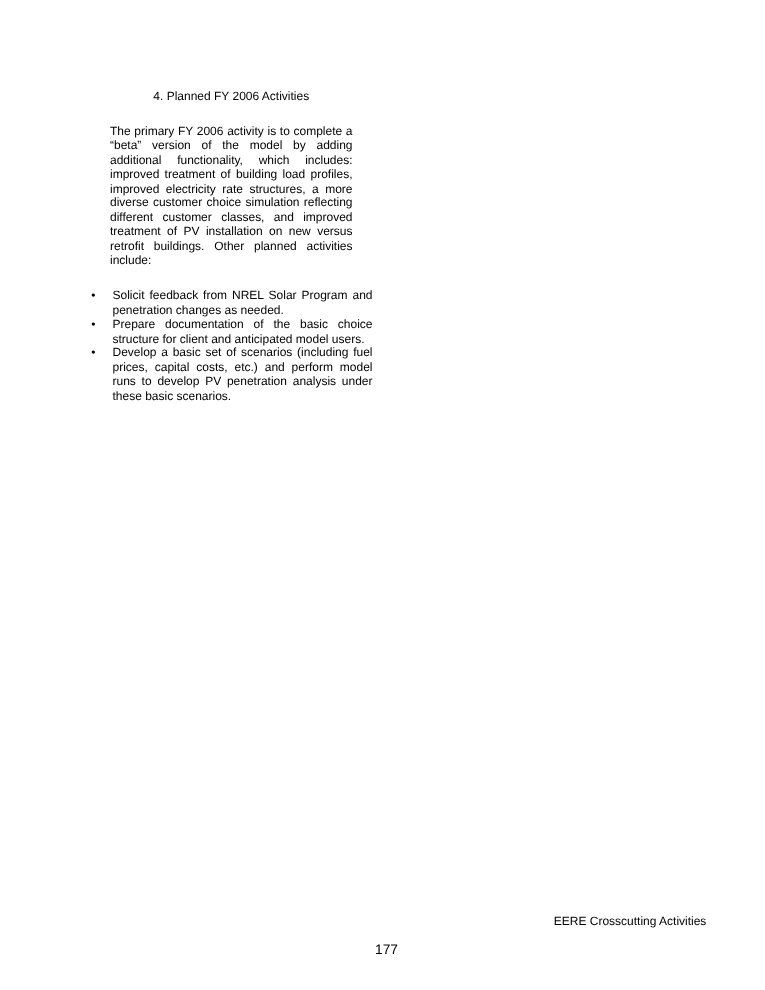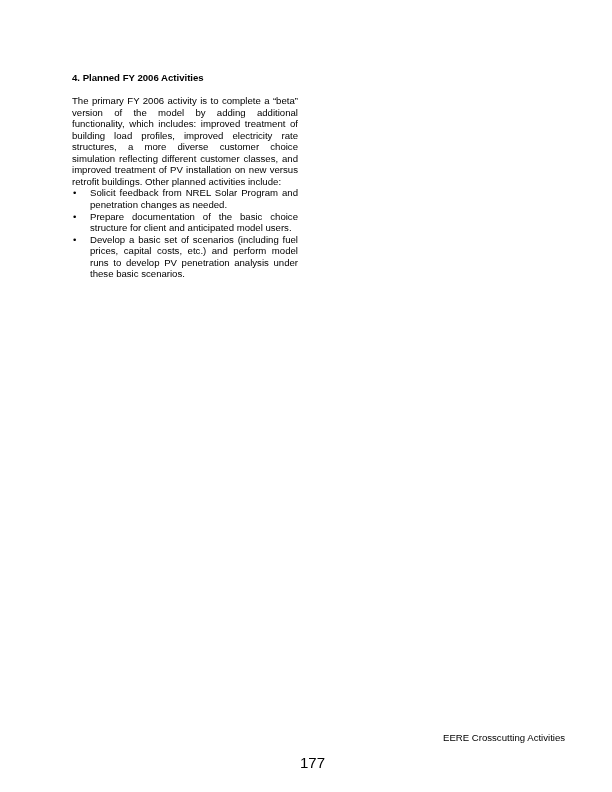--- a/index.html
+++ b/index.html
@@ -1,26 +1,26 @@
 <!DOCTYPE html>
 <html><head>
 <meta charset="utf-8">
 <style>
   html, body { margin: 0; padding: 0; background: #ffffff; }
   body { width: 612px; height: 792px; position: relative; overflow: hidden;
          font-family: "Liberation Sans", sans-serif; color: #000; }
   .column { position: absolute; left: 72px; top: 72px; width: 226px;
             font-size: 9.6px; line-height: 11.55px; }
   .para { margin: 0 0 11.5px 0; text-align: justify; text-align-last: left; }
-  .heading { font-weight: bold; margin: 0 0 11.5px 0; }
-  .intro { margin: 0; text-align: justify; text-align-last: left; }
+  .heading { font-weight: normal; margin: 0 0 11.5px 0; text-align: center; }
+  .intro { margin: 16px; text-align: justify; text-align-last: left; }
   ul.bullets { list-style: none; margin: 0 0 11.5px 0; padding: 0; }
   ul.bullets li { position: relative; padding-left: 18px; text-align: justify; text-align-last: left; }
   ul.bullets li .dot { position: absolute; left: 1px; top: 0; }
-  .footer-page { position: absolute; top: 754px; left: 300px; font-size: 15px; }
+  .footer-page { position: absolute; top: 754px; left: 300px; font-size: 11px; }
   .footer-title { position: absolute; top: 732px; left: 443px; font-size: 9.6px; }
 </style>
 </head>
 <body>
 
 <div class="column">
   <p class="heading">4.  Planned FY 2006 Activities</p>
   <p class="intro">The primary FY 2006 activity is to complete a “beta” version of the model by adding additional functionality, which includes: improved treatment of building load profiles, improved electricity rate structures, a more diverse customer choice simulation reflecting different customer classes, and improved treatment of PV installation on new versus retrofit buildings. Other planned activities include:</p>
   <ul class="bullets">
     <li>

